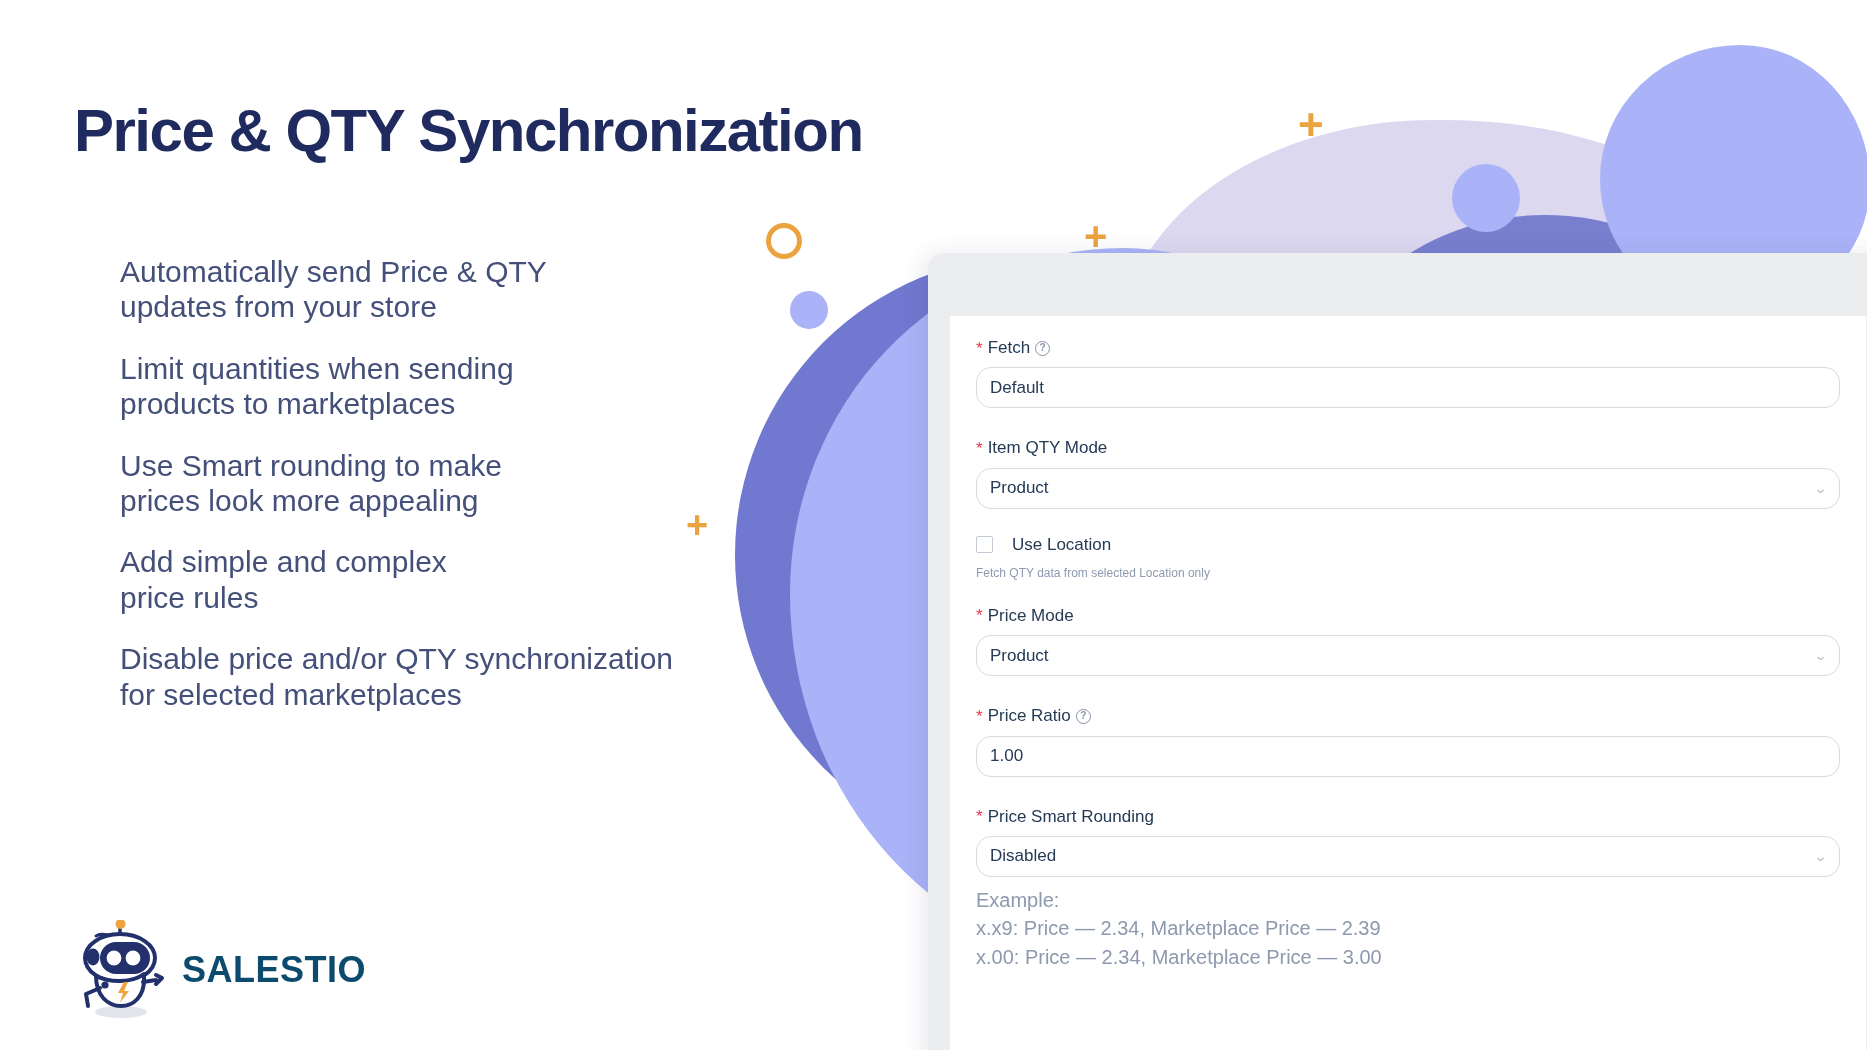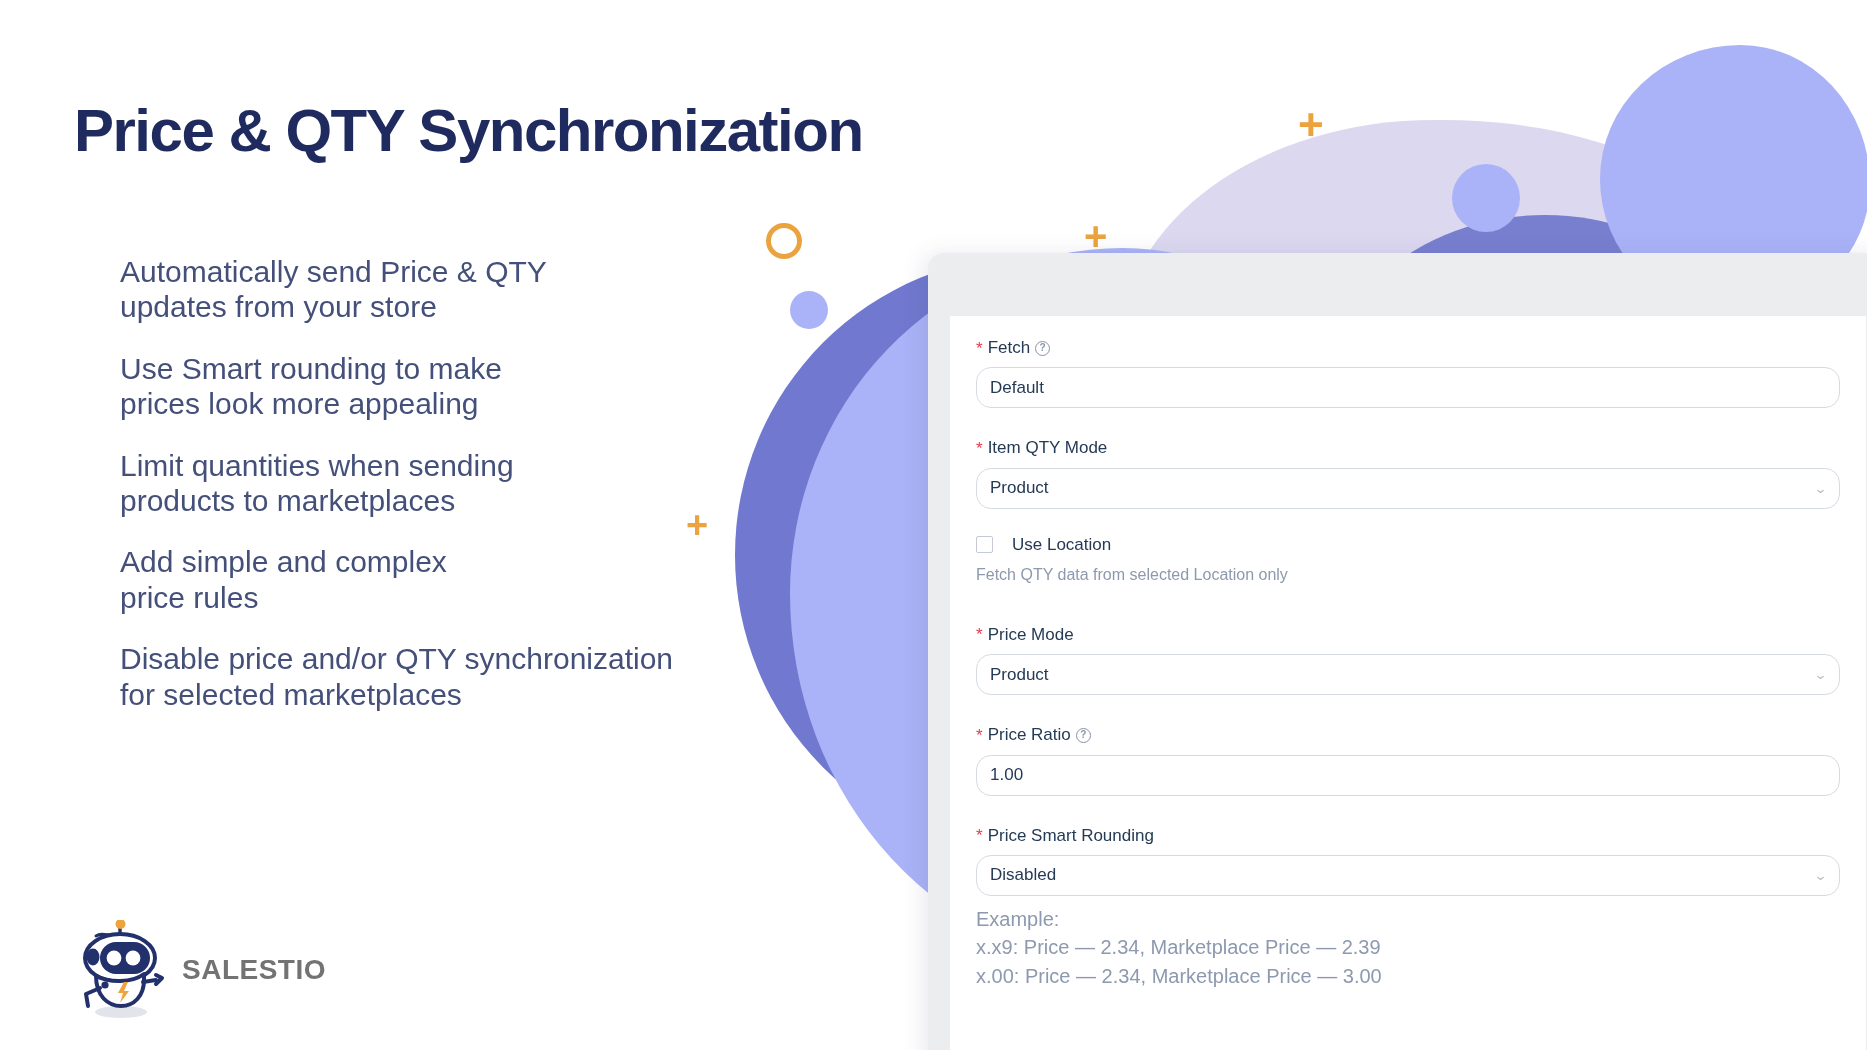--- a/index.html
+++ b/index.html
@@ -121,24 +121,24 @@
   
   .logo-wrap {
     position: absolute;
     left: 74px; top: 920px;
     display: flex;
     align-items: center;
     gap: 12px;
   }
   .logo-mark { width: 96px; height: 100px; display: block; }
   .logo-text {
-    font-size: 28px;
+    font-size: 36px;
     font-weight: 700;
     letter-spacing: 0.5px;
-    color: #737373;
+    color: #0c4a6e;
   }
 
   
   .window {
     position: absolute;
     left: 928px; top: 253px;
     width: 960px; height: 810px;
     background: #ebedef;
     border-top-left-radius: 16px;
     box-shadow: -6px 0 22px rgba(60,60,110,.10);
@@ -214,23 +214,23 @@
   .checkbox {
     width: 17px; height: 17px;
     border: 1.4px solid #c3cad6;
     border-radius: 2px;
     background: #fff;
     flex: 0 0 auto;
   }
   .check-label { font-size: 17px; color: #243a55; }
 
   .hint {
-    font-size: 16px;
+    font-size: 12px;
     color: #8d99ae;
-    margin-bottom: 41px;
+    margin-bottom: 26px;
   }
 
   .example-block { margin-top: 9px; }
   .example-line {
     font-size: 20px;
     color: #8d99ae;
     line-height: 1.42;
   }
 </style>
 </head>
@@ -248,24 +248,24 @@
   <div class="deco ring-orange"></div>
   <div class="deco plus plus-a">+</div>
   <div class="deco plus plus-b">+</div>
   <div class="deco plus plus-c">+</div>
 
   <h1 class="headline">Price &amp; QTY Synchronization</h1>
 
   <div class="bullets">
     <div class="bullet">Automatically send Price &amp; QTY
 updates from your store</div>
+    <div class="bullet">Limit quantities when sending
+products to marketplaces</div>
     <div class="bullet">Use Smart rounding to make
 prices look more appealing</div>
-    <div class="bullet">Limit quantities when sending
-products to marketplaces</div>
     <div class="bullet">Add simple and complex
 price rules</div>
     <div class="bullet">Disable price and/or QTY synchronization
 for selected marketplaces</div>
   </div>
 
   <div class="logo-wrap">
     <svg class="logo-mark" viewBox="0 0 96 100">
       <ellipse cx="47" cy="92" rx="26" ry="6" fill="#d8dae4" opacity=".75"></ellipse>
       <path d="M46 16 L46 6" stroke="#22306b" stroke-width="3.4" stroke-linecap="round" fill="none"></path>

